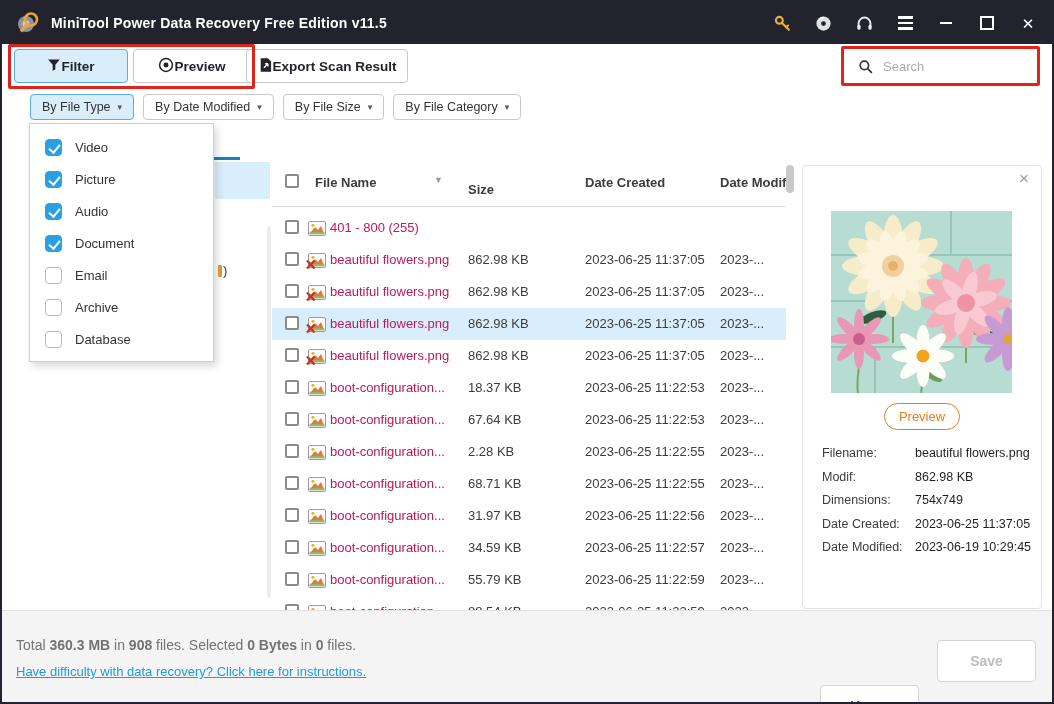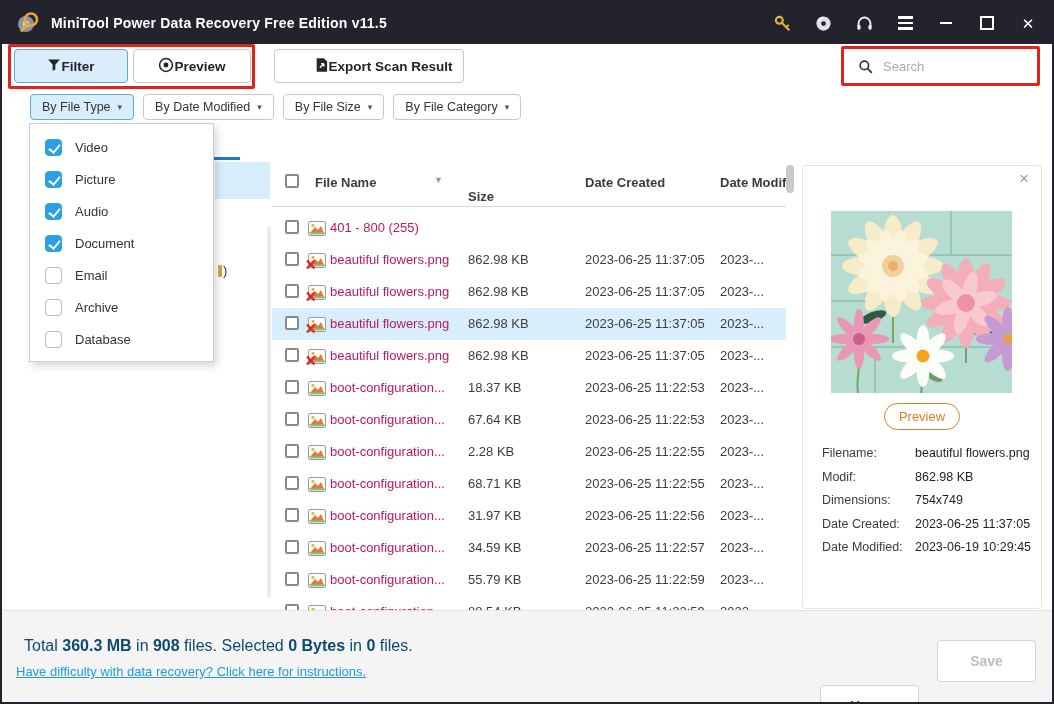--- a/index.html
+++ b/index.html
@@ -16,21 +16,21 @@
   .glyph-close{color:#fff;font-size:15px;line-height:1;}
   .glyph-menu{display:flex;flex-direction:column;gap:3px;}
   .glyph-menu i{display:block;width:15px;height:2.5px;background:#fff;}
 
   
   .toolbar{position:absolute;left:0;top:42px;width:1050px;height:46px;background:#fff;border-bottom:1px solid #efefef;}
   .tbtn{position:absolute;top:5px;height:32px;display:flex;align-items:center;justify-content:center;
         background:#fff;border:1px solid #c9c9c9;border-radius:4px;font-size:13.5px;font-weight:bold;color:#23232e;cursor:pointer;}
   #btn-filter{left:12px;width:112px;background:#d9edfb;border-color:#57aee0;}
   #btn-preview{left:131px;width:116px;}
-  #btn-export{left:272px;width:160px;padding-left:28px;}
+  #btn-export{left:244px;width:160px;}
   .searchbox{position:absolute;left:846px;top:8px;width:184px;height:28px;display:flex;align-items:center;background:#fff;}
   .searchbox input{border:none;outline:none;font-size:13px;color:#444;width:140px;margin-left:8px;font-family:"Liberation Sans",sans-serif;}
   .searchbox input::placeholder{color:#ababab;}
 
   
   .ann{position:absolute;border:3px solid #e0241c;border-radius:2px;pointer-events:none;z-index:60;}
   .ann1{left:6px;top:42px;width:241px;height:39px;}
   .ann2{left:839px;top:44px;width:193px;height:34px;}
 
   
@@ -54,21 +54,21 @@
   .dd-item{height:32px;display:flex;align-items:center;padding-left:15px;gap:13px;cursor:pointer;}
   .cbx{width:17px;height:17px;box-sizing:border-box;border:1px solid #b9b9b9;border-radius:4px;background:#fff;position:relative;flex:0 0 auto;}
   .cbx.checked{background:#2ba0e3;border-color:#2ba0e3;}
   .cbx.checked::after{content:"";position:absolute;left:5px;top:2px;width:5px;height:9px;border:solid #fff;border-width:0 2px 2px 0;transform:rotate(40deg);}
   .dd-label{font-size:13px;color:#333;}
 
   
   .flist{position:absolute;left:270px;top:122px;width:514px;height:486px;overflow:hidden;background:#fff;}
   .fheader{position:absolute;left:0;top:48px;width:514px;height:26px;font-weight:bold;font-size:13px;color:#3c3c3c;}
   .fheader .hname{position:absolute;left:43px;top:3px;}
-  .fheader .hsize{position:absolute;left:196px;top:17px;}
+  .fheader .hsize{position:absolute;left:196px;top:10px;}
   .fheader .hcreated{position:absolute;left:313px;top:3px;}
   .fheader .hmodified{position:absolute;left:448px;top:3px;white-space:nowrap;}
   .sortglyph{position:absolute;left:162px;top:3px;color:#9a9a9a;font-size:9px;}
   .hline{position:absolute;left:0;top:82px;width:514px;height:1px;background:#d9d9d9;}
   .rows{position:absolute;left:0;top:88px;width:514px;}
   .frow{position:relative;height:32px;cursor:default;}
   .frow.selected{background:#d9eefc;}
   .cb{position:absolute;left:13px;top:8px;width:14px;height:14px;box-sizing:border-box;border:2px solid #8a8a8a;border-radius:2px;background:#fff;cursor:pointer;}
   .ficon{position:absolute;left:36px;top:9px;width:18px;height:15px;}
   .ficon svg{overflow:visible;}
@@ -88,21 +88,21 @@
   .rprev{position:absolute;left:50%;transform:translateX(-50%);top:237px;width:76px;height:27px;box-sizing:border-box;
          background:#fff;border:1.5px solid #e07f1f;border-radius:14px;color:#e07f1f;font-size:13px;cursor:pointer;
          font-family:"Liberation Sans",sans-serif;}
   .rdetails{position:absolute;left:19px;top:280px;width:218px;}
   .drow{display:flex;margin-bottom:9.5px;font-size:12.5px;}
   .dlabel{flex:0 0 93px;color:#3c3c3c;}
   .dvalue{color:#1f1f1f;white-space:nowrap;}
 
   
   .bottombar{position:absolute;left:0;top:608px;width:1050px;height:92px;background:#f4f4f4;border-top:1px solid #e2e2e2;}
-  .status{position:absolute;left:14px;top:26px;font-size:16px;color:#0c4a6e;margin-left:8px;}
+  .status{position:absolute;left:14px;top:26px;font-size:14px;color:#737373;}
   .status b{font-weight:bold;}
   .help{position:absolute;left:14px;top:53px;font-size:13px;color:#1e9be2;text-decoration:underline;cursor:pointer;}
   .bbtn{position:absolute;top:29px;width:99px;height:42px;box-sizing:border-box;background:#fff;border:1px solid #d4d4d4;
         border-radius:4px;font-size:14px;font-weight:bold;cursor:pointer;font-family:"Liberation Sans",sans-serif;}
   .home{left:818px;color:#4a4a4a;margin-top:45px;}
   .save{left:935px;color:#bdbdbd;}
 </style>
 </head>
 <body>
 

